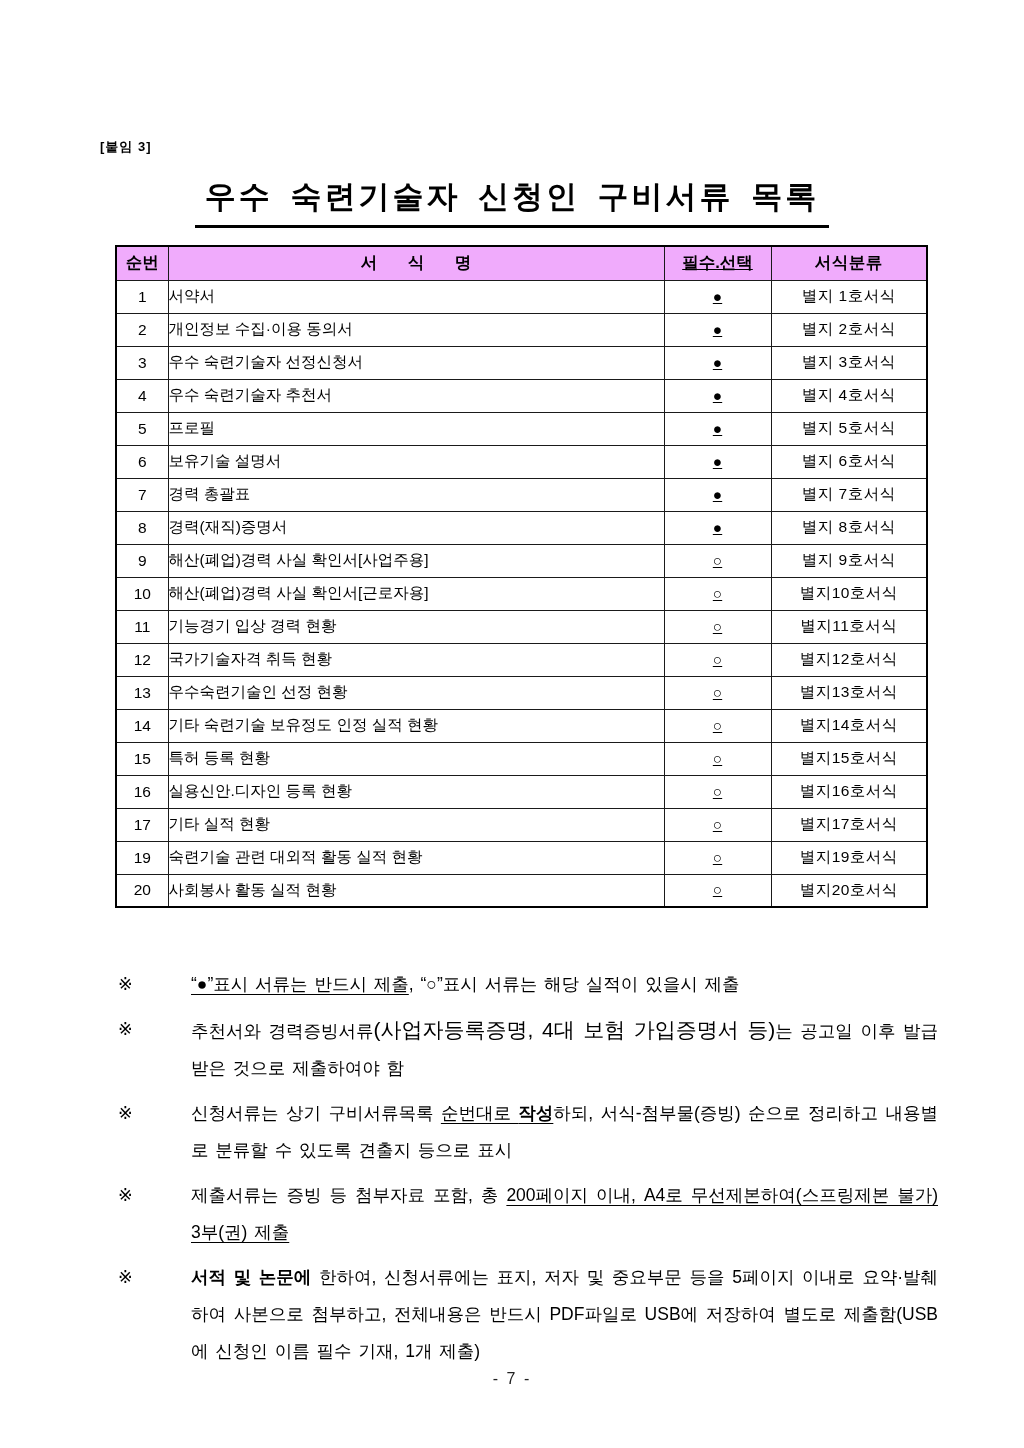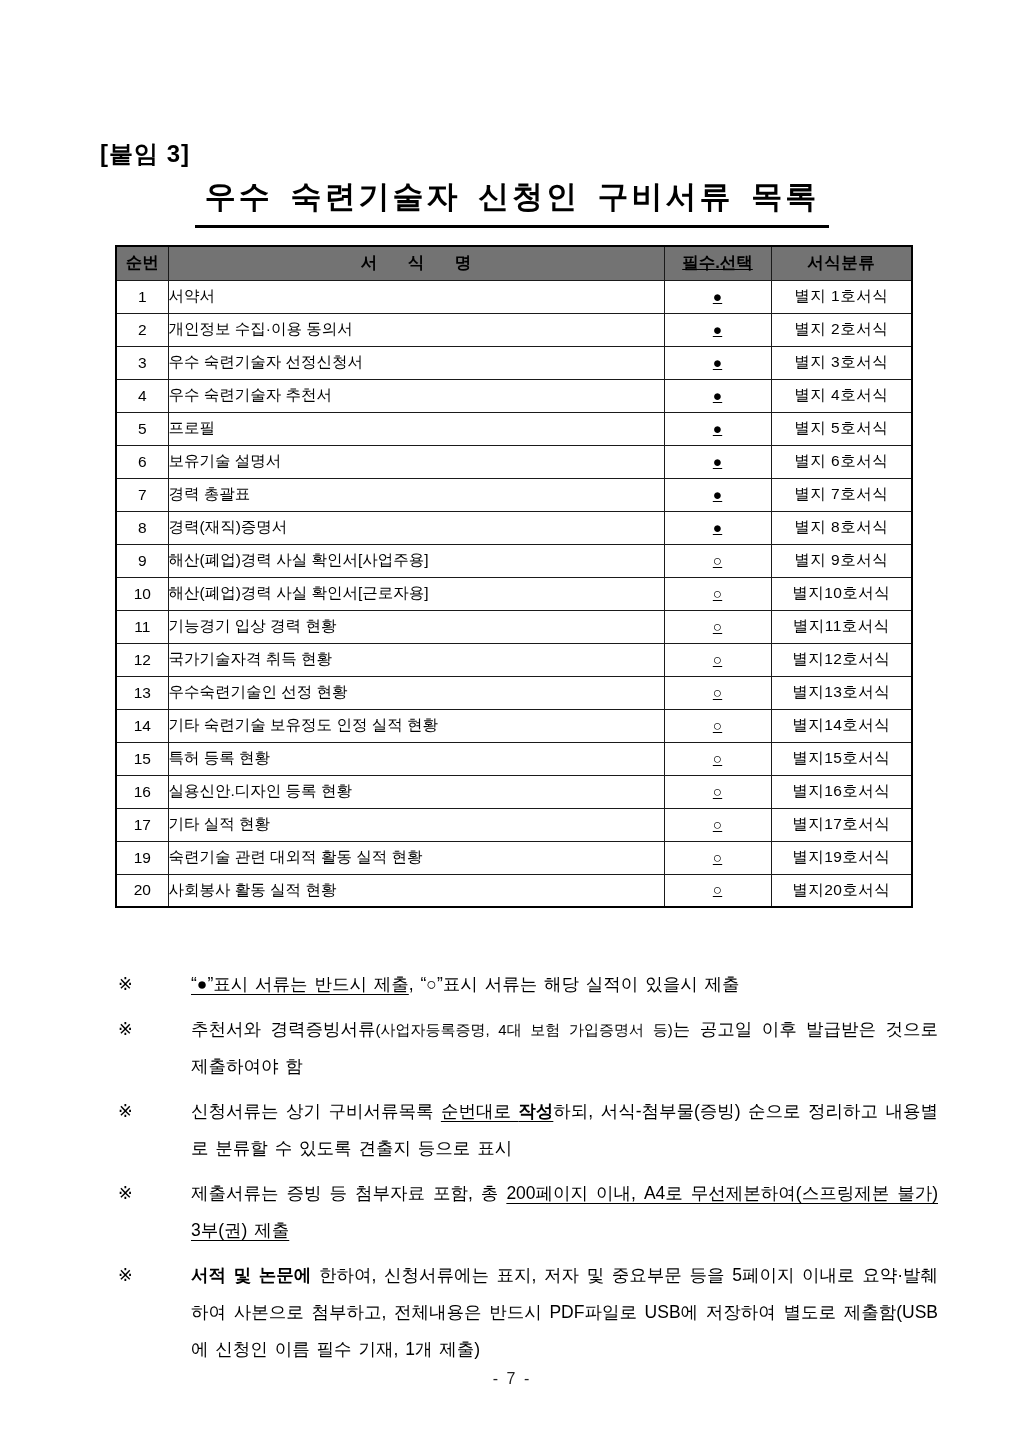--- a/index.html
+++ b/index.html
@@ -7,21 +7,21 @@
   body {
     width: 1024px; height: 1448px;
     background: #ffffff;
     color: #000;
     font-family: "Liberation Sans", "DejaVu Sans", sans-serif;
     position: relative;
     overflow: hidden;
   }
   .attachment-label {
     position: absolute; left: 100px; top: 138px;
-    font-size: 24px; font-weight: bold; letter-spacing: 1px;
+    font-size: 13px; font-weight: bold; letter-spacing: 1px;
   }
   .title-wrap {
     position: absolute; top: 176px; left: 0; width: 1024px;
     text-align: center;
   }
   .doc-title {
     display: inline-block;
     font-size: 31px; font-weight: bold; letter-spacing: 3px; word-spacing: 6px;
     border-bottom: 3px solid #000;
     padding: 0 10px 7px 10px;
@@ -32,43 +32,43 @@
     width: 790px;
     border-collapse: collapse; table-layout: fixed;
     border: 2px solid #000;
   }
   .doc-table th, .doc-table td {
     border: 1px solid #1a1a1a;
     padding: 0;
     overflow: hidden; white-space: nowrap;
   }
   .doc-table th {
-    background: #737373;
+    background: #f0abfc;
     font-size: 16.5px; font-weight: bold;
     height: 34px; text-align: center;
   }
   .doc-table td { height: 33px; font-size: 15.5px; }
   .col-no   { width: 52px;  text-align: center; }
   .col-name { width: 496px; text-align: left; padding-left: 15px; }
   th.col-name { padding-left: 0; word-spacing: 26px; }
   .col-mark { width: 107px; text-align: center; font-size: 16px; text-decoration: underline; }
-  .col-cat  { width: 141px; text-align: center; letter-spacing: 0.5px; }
+  .col-cat  { width: 156px; text-align: center; letter-spacing: 0.5px; }
   .notes {
     position: absolute; left: 118px; top: 966px; width: 820px;
   }
   .note {
     display: flex;
     font-size: 17.5px; line-height: 37px;
     margin-bottom: 8px;
   }
   .note-marker { width: 31px; flex-shrink: 0; }
   .note-text { flex: 1; text-align: justify; word-spacing: 2px; margin-left: 42px; }
   .seg-u { text-decoration: underline; text-underline-offset: 4px; }
   .seg-b { font-weight: bold; }
-  .seg-small { font-size: 15px; }
+  .seg-small { font-size: 21px; }
   .page-number {
     position: absolute; top: 1370px; left: 0; width: 1024px;
     text-align: center; font-size: 16px; letter-spacing: 2px;
     color: #222;
   }
 </style>
 </head>
 <body>
 
 <div class="attachment-label">[붙임 3]</div>

